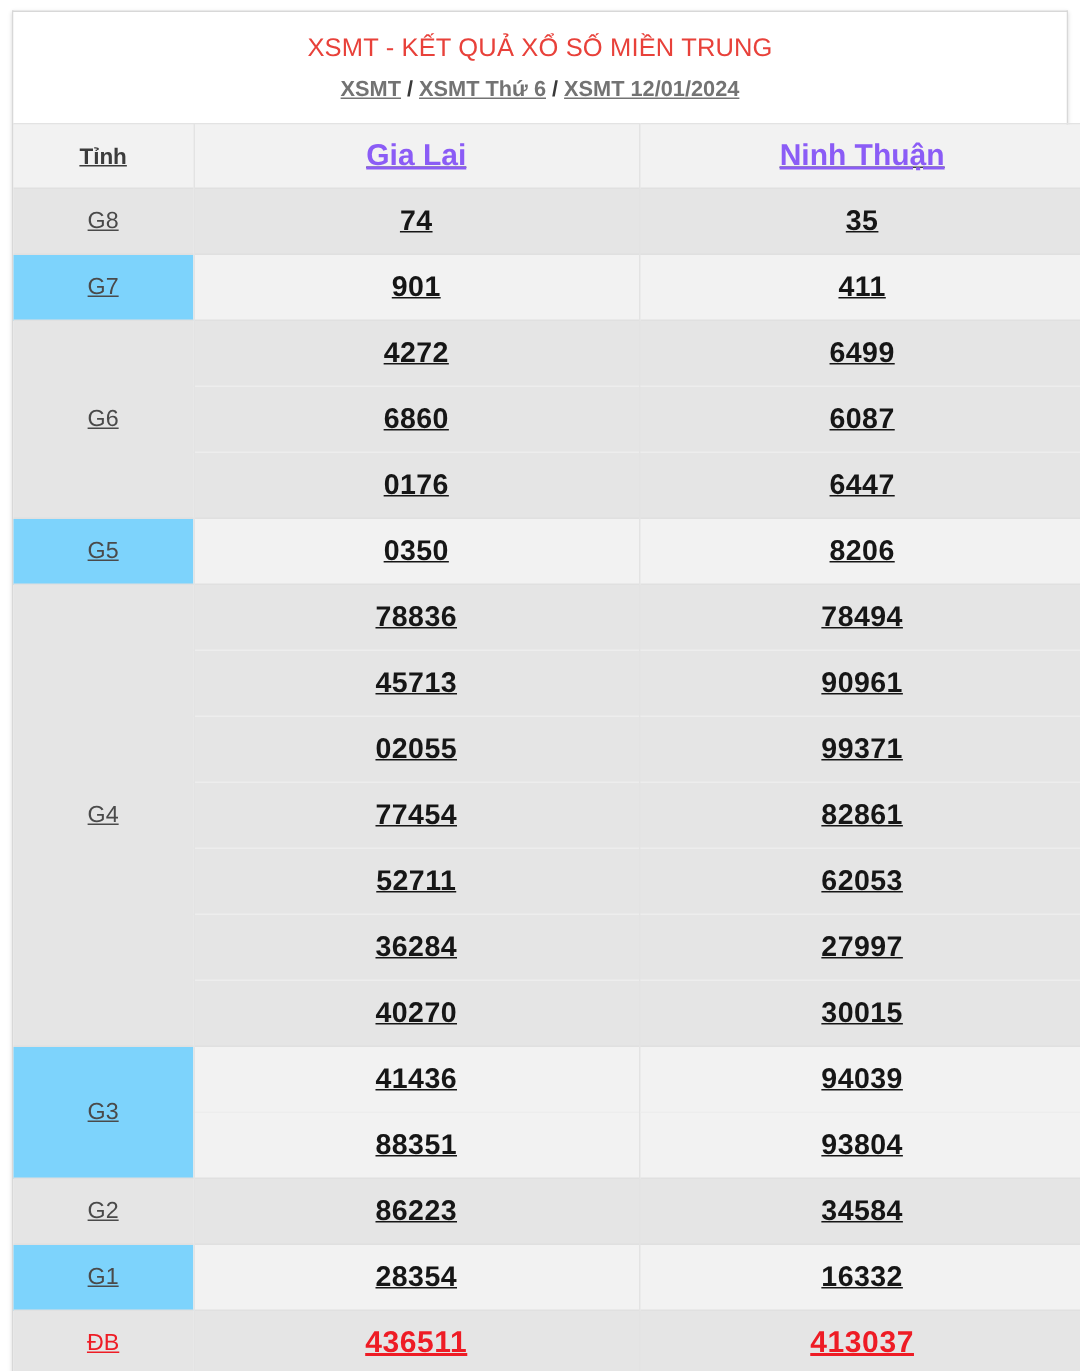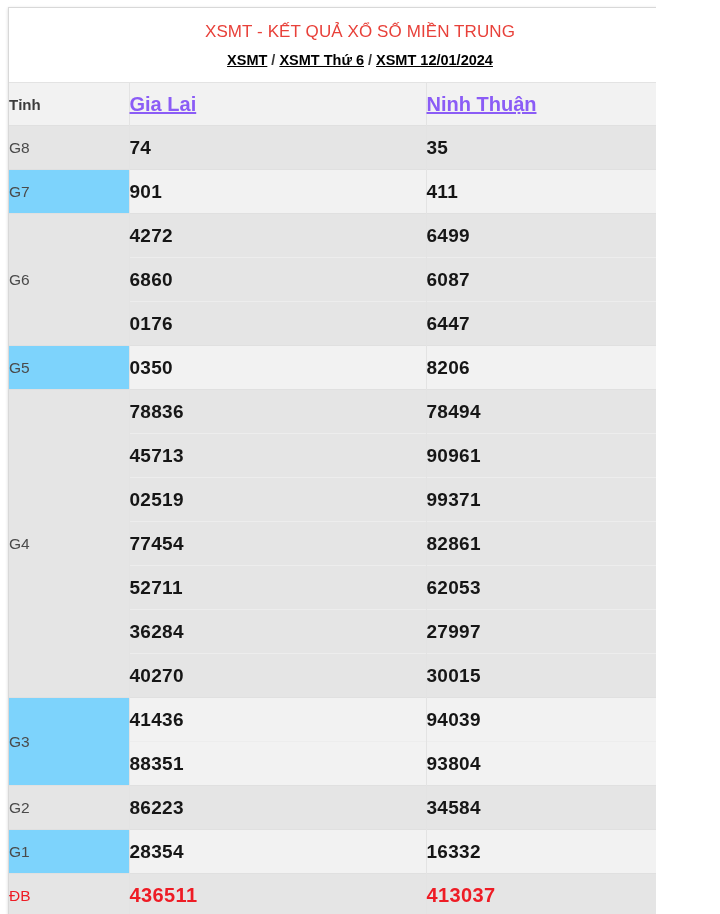--- a/index.html
+++ b/index.html
@@ -4,21 +4,21 @@
 <title>XSMT</title>
 <style>
   * { box-sizing: border-box; }
   html, body {
     margin: 0;
     padding: 0;
     background: #ffffff;
     font-family: "Liberation Sans", "DejaVu Sans", sans-serif;
   }
   #page {
-    width: 656px;
+    width: 720px;
     height: 914px;
     position: relative;
     background: #ffffff;
     overflow: hidden;
   }
   .card {
     position: absolute;
     left: 8px;
     top: 7px;
     width: 704px;
@@ -41,43 +41,44 @@
     margin: 0 0 6px 0;
     white-space: nowrap;
   }
   .crumbs {
     font-size: 14.5px;
     line-height: 20px;
     color: #444;
     white-space: nowrap;
   }
   .crumbs a {
-    color: #000000;
+    color: #737373;
     text-decoration: underline;
     font-weight: 700;
     cursor: pointer;
   }
   .crumbs .sep {
     color: #3a3a3a;
     font-weight: 700;
     margin: 0 4px;
   }
   table.results {
     width: 100%;
     border-collapse: collapse;
     table-layout: fixed;
   }
   table.results col.c-label { width: 120px; }
   table.results col.c-prov  { width: 297px; }
   table.results th, table.results td {
     border-top: 1px solid #e3e3e3;
     border-right: 1px solid #e3e3e3;
-    text-align: left;
+    text-align: center;
     vertical-align: middle;
     padding: 0;
+    text-decoration: underline;
   }
   table.results th:last-child, table.results td:last-child { border-right: none; }
   thead th {
     background: #f2f2f2;
     height: 43px;
     font-size: 15px;
     font-weight: 700;
     color: #3c3c3c;
   }
   thead th.prov a {
@@ -176,21 +177,21 @@
           <tr class="plain groupstart">
             <td class="rowlabel" rowspan="7">G4</td>
             <td class="num inner">78836</td>
             <td class="num inner">78494</td>
           </tr>
           <tr class="plain sub">
             <td class="num inner">45713</td>
             <td class="num inner">90961</td>
           </tr>
           <tr class="plain sub">
-            <td class="num inner">02519</td>
+            <td class="num inner">02055</td>
             <td class="num inner">99371</td>
           </tr>
           <tr class="plain sub">
             <td class="num inner">77454</td>
             <td class="num inner">82861</td>
           </tr>
           <tr class="plain sub">
             <td class="num inner">52711</td>
             <td class="num inner">62053</td>
           </tr>

